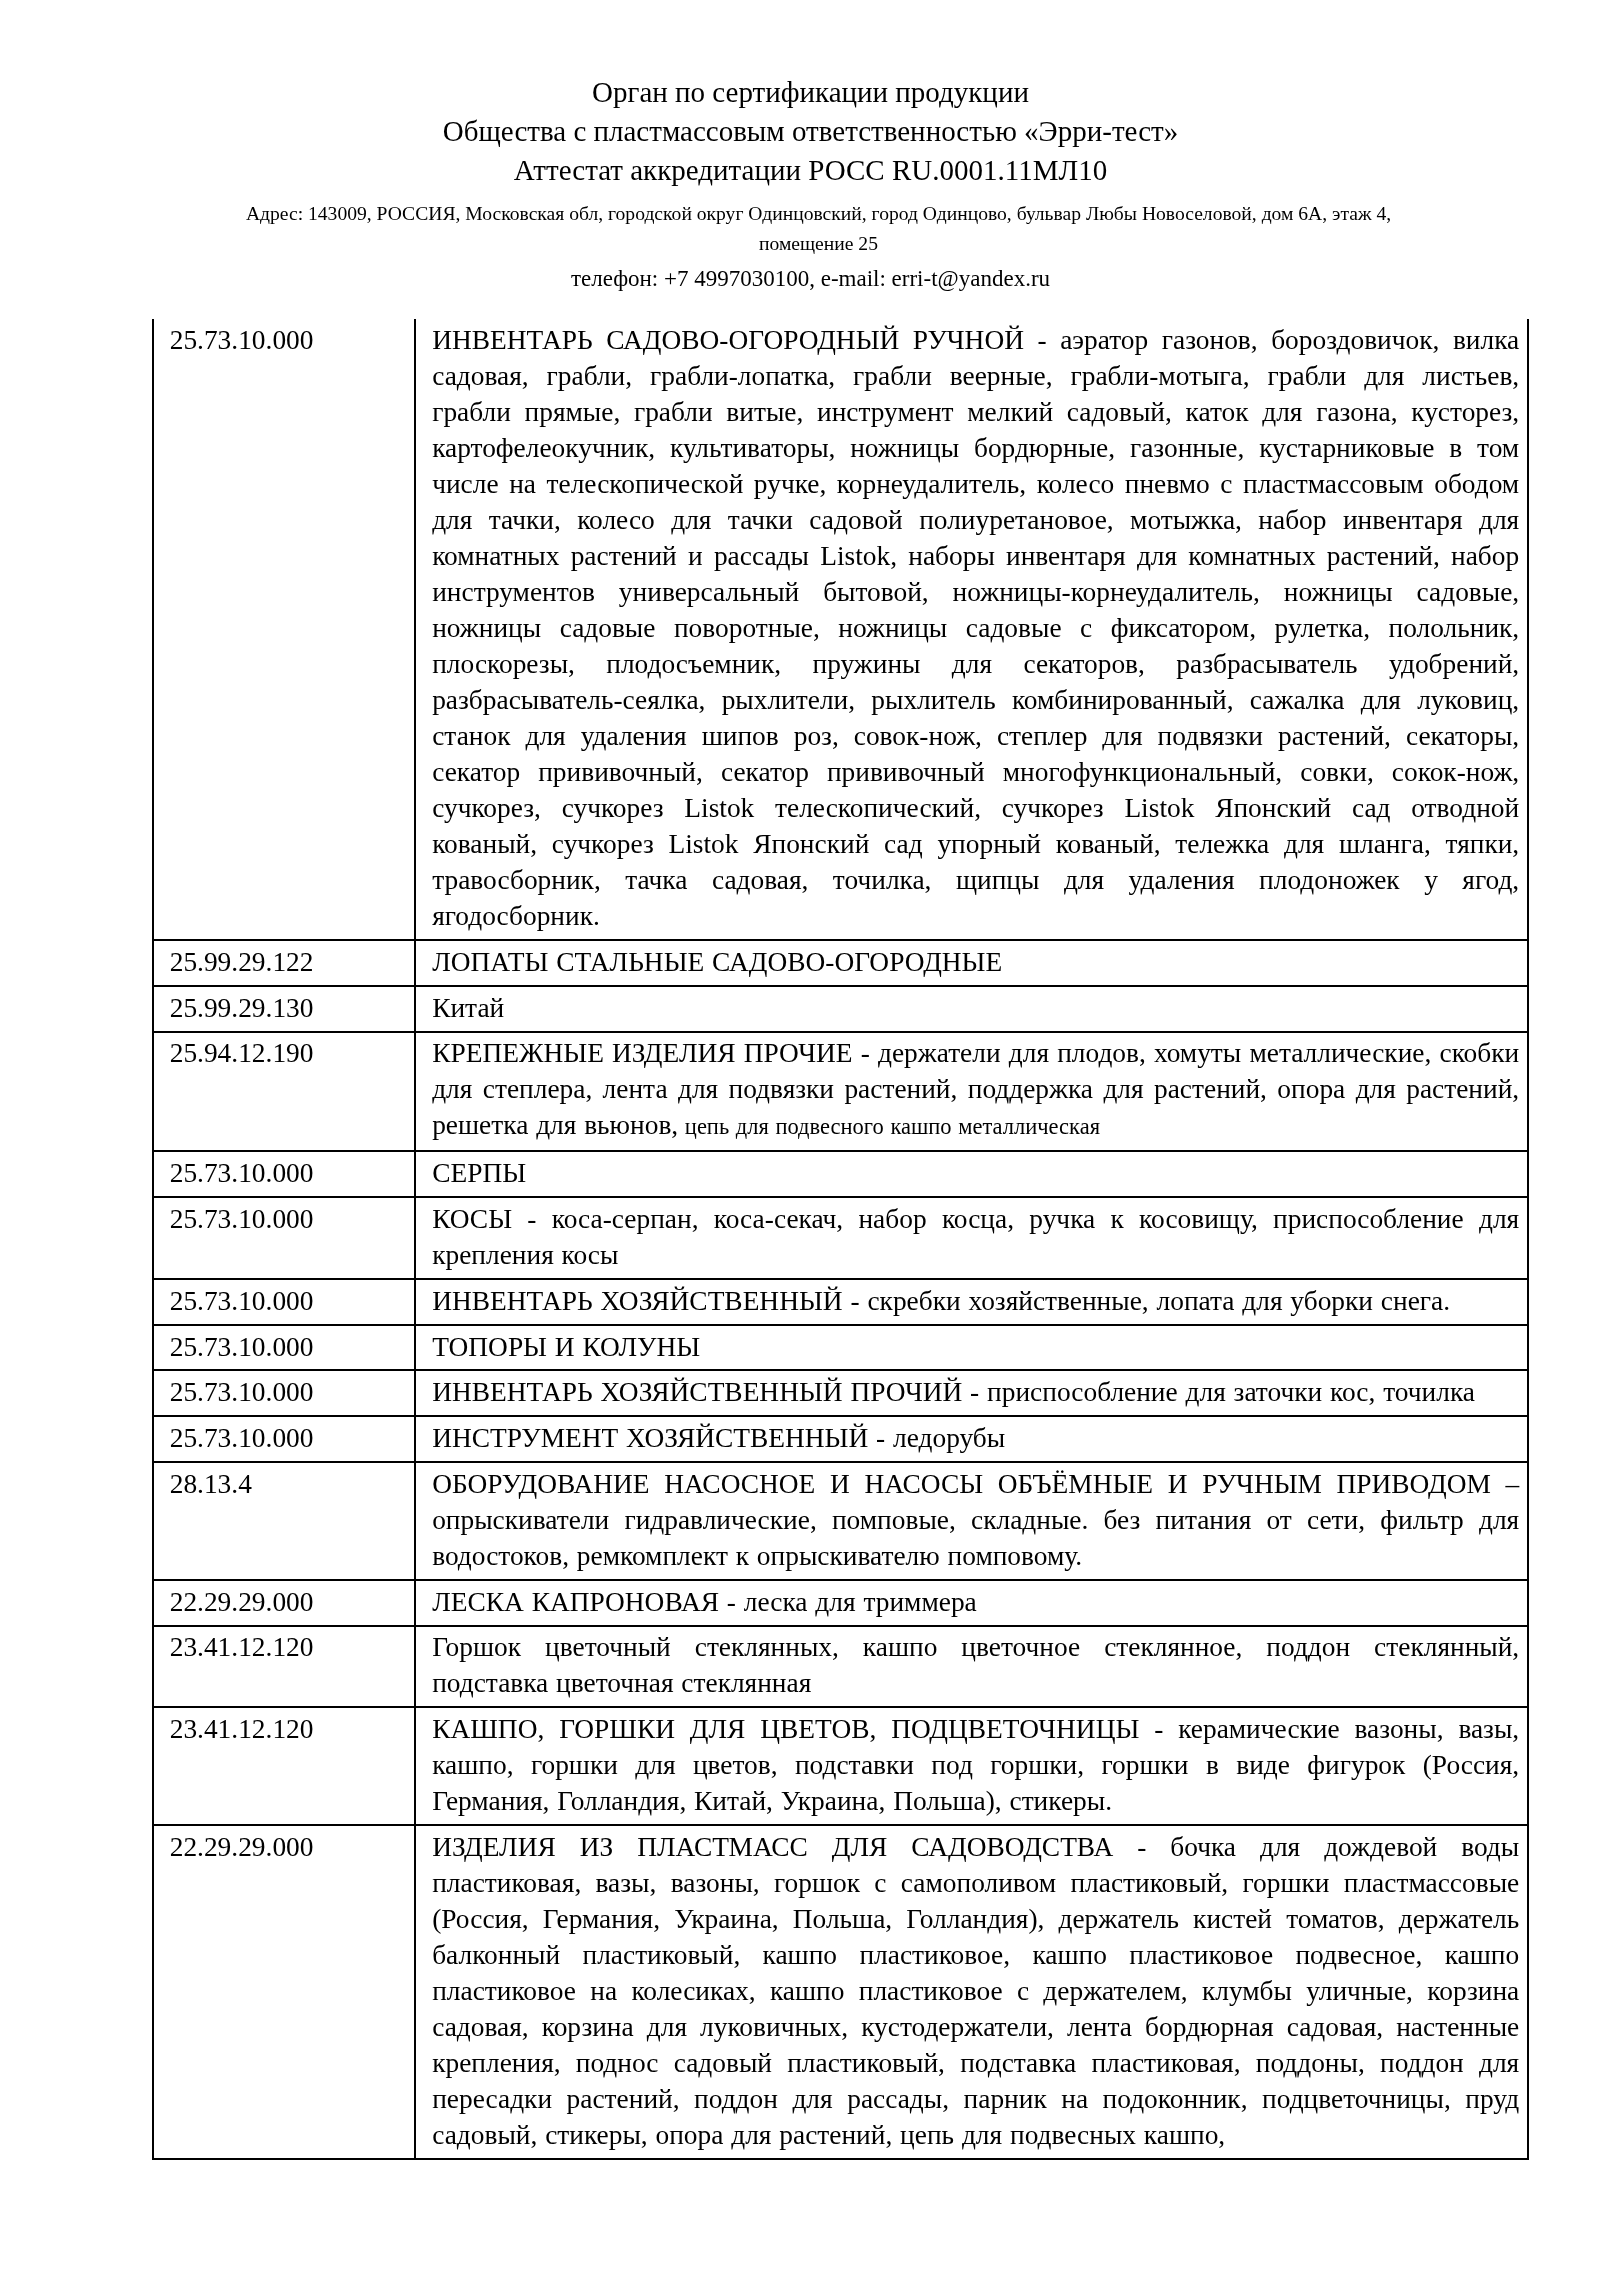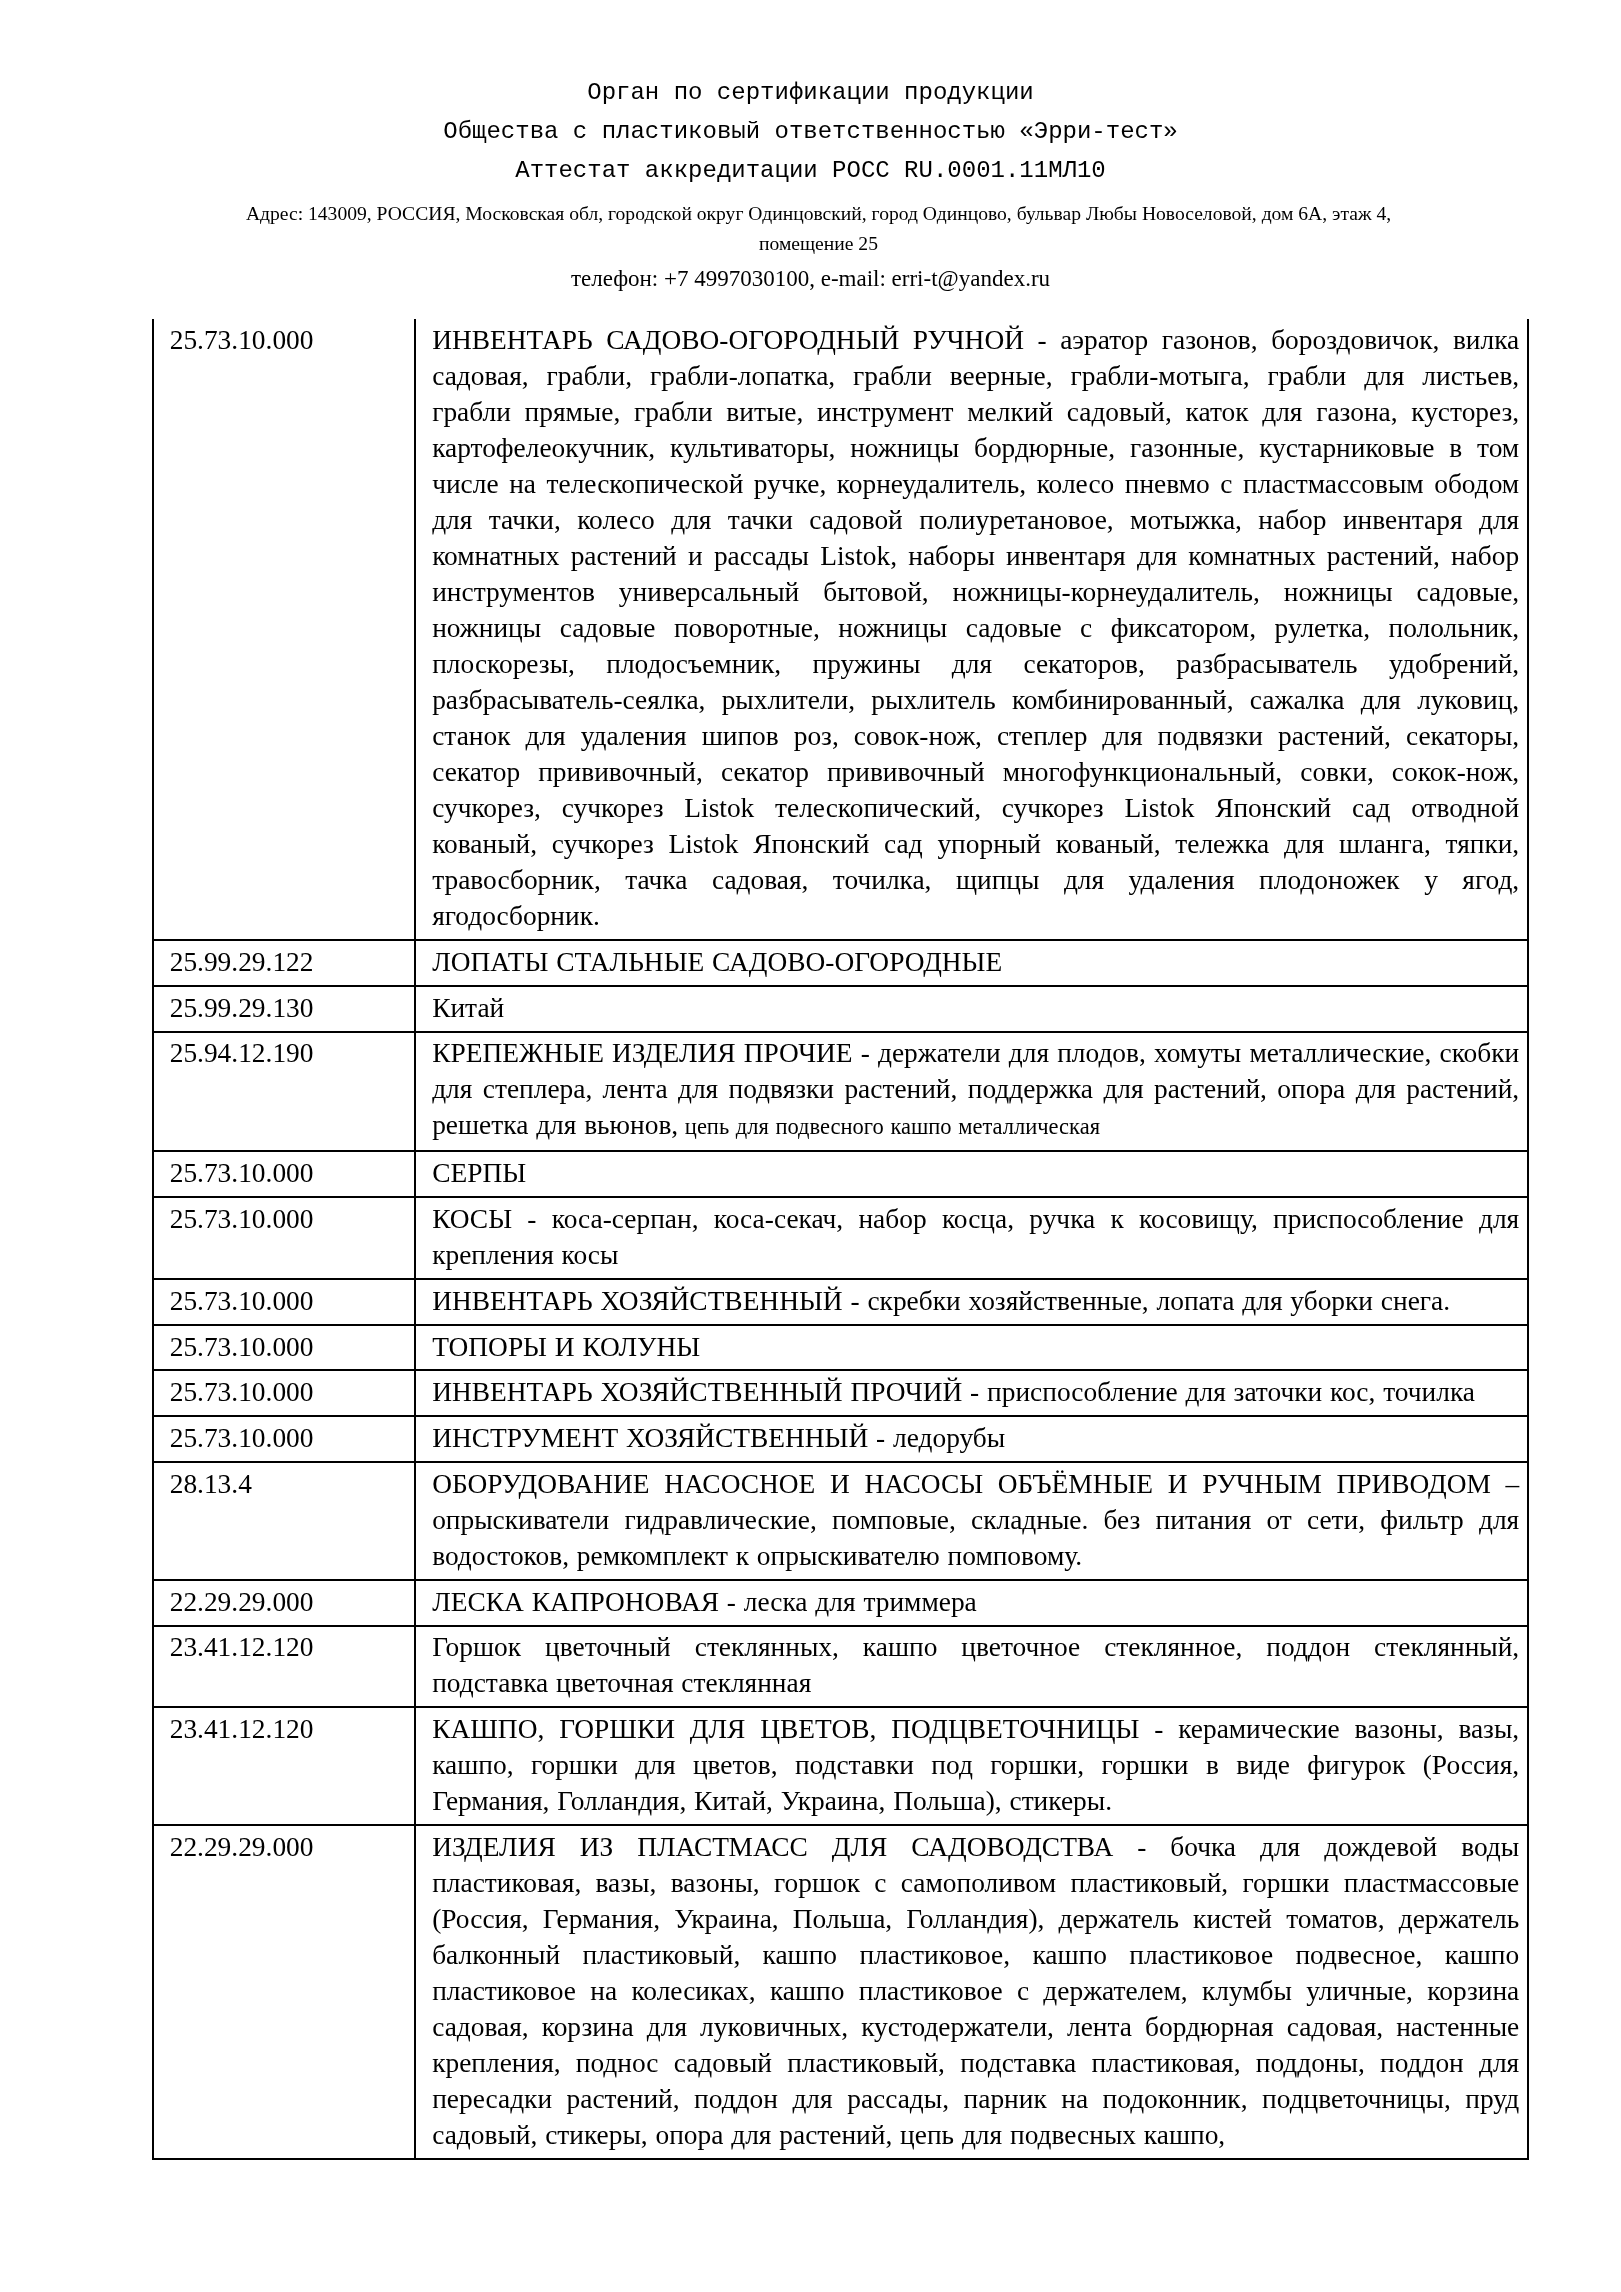--- a/index.html
+++ b/index.html
@@ -16,23 +16,22 @@
   .page {
     position: relative;
     width: 1621px;
     min-height: 2293px;
   }
   .header {
     text-align: center;
     padding-top: 73px;
   }
   .title-line {
-    font-size: 24px;
+    font-size: 29px;
     line-height: 39px;
-    font-family: Liberation Mono, monospace;
   }
   .address-line {
     font-size: 19.6px;
     line-height: 30px;
   }
   .address-block {
     margin-top: 8.8px;
     padding-left: 16px;
   }
   .contact-line {
@@ -71,21 +70,21 @@
     font-size: 22.5px;
   }
 </style>
 </head>
 <body>
 
 <div class="page">
 
   <div class="header">
     <div class="title-line">Орган по сертификации продукции</div>
-    <div class="title-line">Общества с пластиковый ответственностью «Эрри-тест»</div>
+    <div class="title-line">Общества с пластмассовым ответственностью «Эрри-тест»</div>
     <div class="title-line">Аттестат аккредитации РОСС RU.0001.11МЛ10</div>
     <div class="address-block">
       <div class="address-line">Адрес: 143009, РОССИЯ, Московская обл, городской округ Одинцовский, город Одинцово, бульвар Любы Новоселовой, дом 6А, этаж 4,</div>
       <div class="address-line">помещение 25</div>
     </div>
     <div class="contact-line">телефон: +7 4997030100, e-mail: erri-t@yandex.ru</div>
   </div>
 
   <table class="products">
     <tbody id="table-body">

